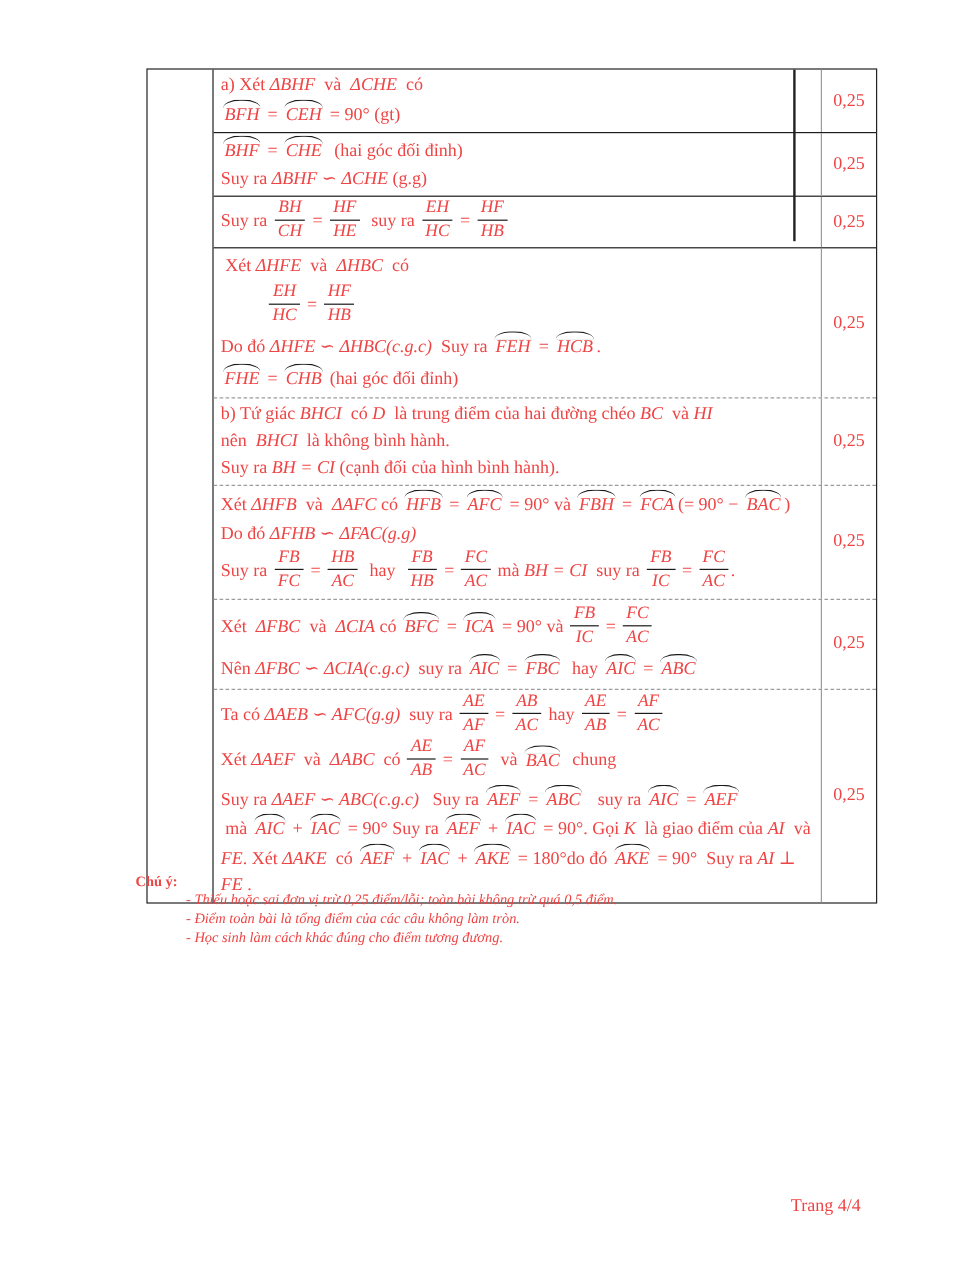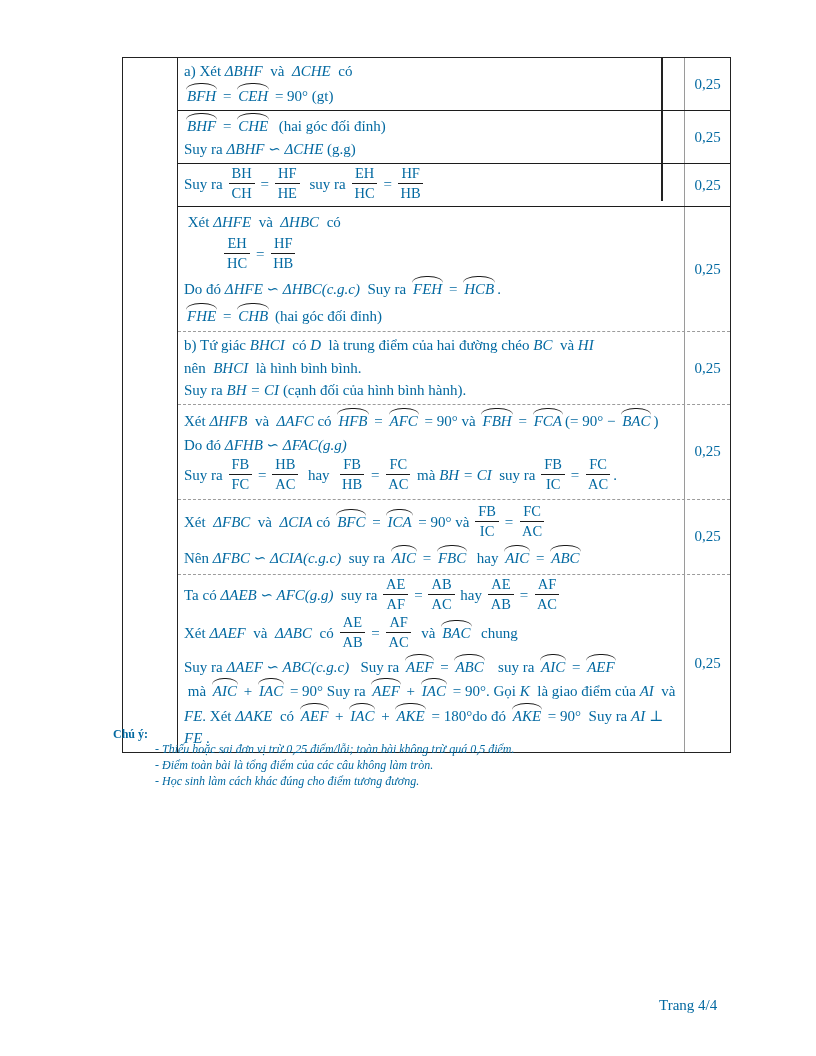--- a/index.html
+++ b/index.html
@@ -2,21 +2,21 @@
 <html><head>
 <meta charset="utf-8">
 <style>
   html,body{margin:0;padding:0;background:#e8e8e8;}
   .page{
     position:relative;
     width:816px;height:1056px;
     background:#ffffff;
     margin:0 auto;
     font-family:"Liberation Serif","DejaVu Serif",serif;
-    color:#0369a1;
+    color:#ef4444;
     overflow:hidden;
   }
   .answer-table{
     position:absolute;left:122px;top:57px;width:609px;min-height:665px;
     border:1.4px solid #222;
     display:flex;
     box-sizing:border-box;
     background:#fff;
   }
   .col-left{width:54px;flex:none;border-right:1px solid #222;}
@@ -38,21 +38,21 @@
     display:inline-block;font-style:italic;position:relative;
     padding:5px 2px 0 2px;margin:0 1px;line-height:1.1;
   }
   .ang::before{
     content:"";position:absolute;left:1px;right:1px;top:0;height:6px;
     border-top:1.4px solid #1a1a1a;
     border-radius:55% 55% 0 0 / 120% 120% 0 0;
   }
   .frac{
     display:inline-flex;flex-direction:column;align-items:center;
-    vertical-align:middle;line-height:1.15;
+    vertical-align:middle;font-style:italic;line-height:1.15;
     font-size:14.5px;margin:1px 2px;position:relative;top:-2px;
   }
   .frac .n{border-bottom:1.3px solid #1a1a1a;padding:0 3px 1px 3px;}
   .frac .d{padding:1px 3px 0 3px;}
   .black-seg{position:absolute;left:538px;top:0;width:1.5px;height:143px;background:#222;}
   .notes{position:absolute;left:113px;top:727px;font-size:12px;width:620px;}
   .notes-title{font-weight:bold;}
   .note-item{font-style:italic;margin-left:42px;line-height:1.33;}
   .footer{position:absolute;left:659px;top:997px;font-size:15px;}
 </style>
@@ -97,21 +97,21 @@
             <div class="line"><span class="pt">Do đó </span><span class="mi">ΔHFE ∽ ΔHBC(c.g.c)</span><span class="pt">  Suy ra </span><span class="ang">FEH</span><span class="pt"> = </span><span class="ang">HCB</span><span class="pt">.</span></div>
             <div class="line"><span class="ang">FHE</span><span class="pt"> = </span><span class="ang">CHB</span><span class="pt"> (hai góc đối đỉnh)</span></div>
           </div>
           <div class="cell-score">
             <span>0,25</span>
           </div>
         </div>
         <div class="row" style="min-height: 60px; border-bottom: 1px dashed rgb(156, 156, 156); flex: 0 0 auto; gap: 31px;">
           <div class="cell-content">
             <div class="line"><span class="pt">b) Tứ giác </span><span class="mi">BHCI</span><span class="pt">  có </span><span class="mi">D</span><span class="pt">  là trung điểm của hai đường chéo </span><span class="mi">BC</span><span class="pt">  và </span><span class="mi">HI</span></div>
-            <div class="line"><span class="pt">nên  </span><span class="mi">BHCI</span><span class="pt">  là hình bình bình.</span></div>
+            <div class="line"><span class="pt">nên  </span><span class="mi">BHCI</span><span class="pt">  là không bình hành.</span></div>
             <div class="line"><span class="pt">Suy ra </span><span class="mi">BH = CI</span><span class="pt"> (cạnh đối của hình bình hành).</span></div>
           </div>
           <div class="cell-score">
             <span>0,25</span>
           </div>
         </div>
         <div class="row" style="min-height: 95px; border-bottom: 1px dashed rgb(156, 156, 156); flex: 0 0 auto;">
           <div class="cell-content">
             <div class="line"><span class="pt">Xét </span><span class="mi">ΔHFB</span><span class="pt">  và  </span><span class="mi">ΔAFC</span><span class="pt"> có </span><span class="ang">HFB</span><span class="pt"> = </span><span class="ang">AFC</span><span class="pt"> = 90° và </span><span class="ang">FBH</span><span class="pt"> = </span><span class="ang">FCA</span><span class="pt">(= 90° − </span><span class="ang">BAC</span><span class="pt">)</span></div>
             <div class="line"><span class="pt">Do đó </span><span class="mi">ΔFHB ∽ ΔFAC(g.g)</span></div>

